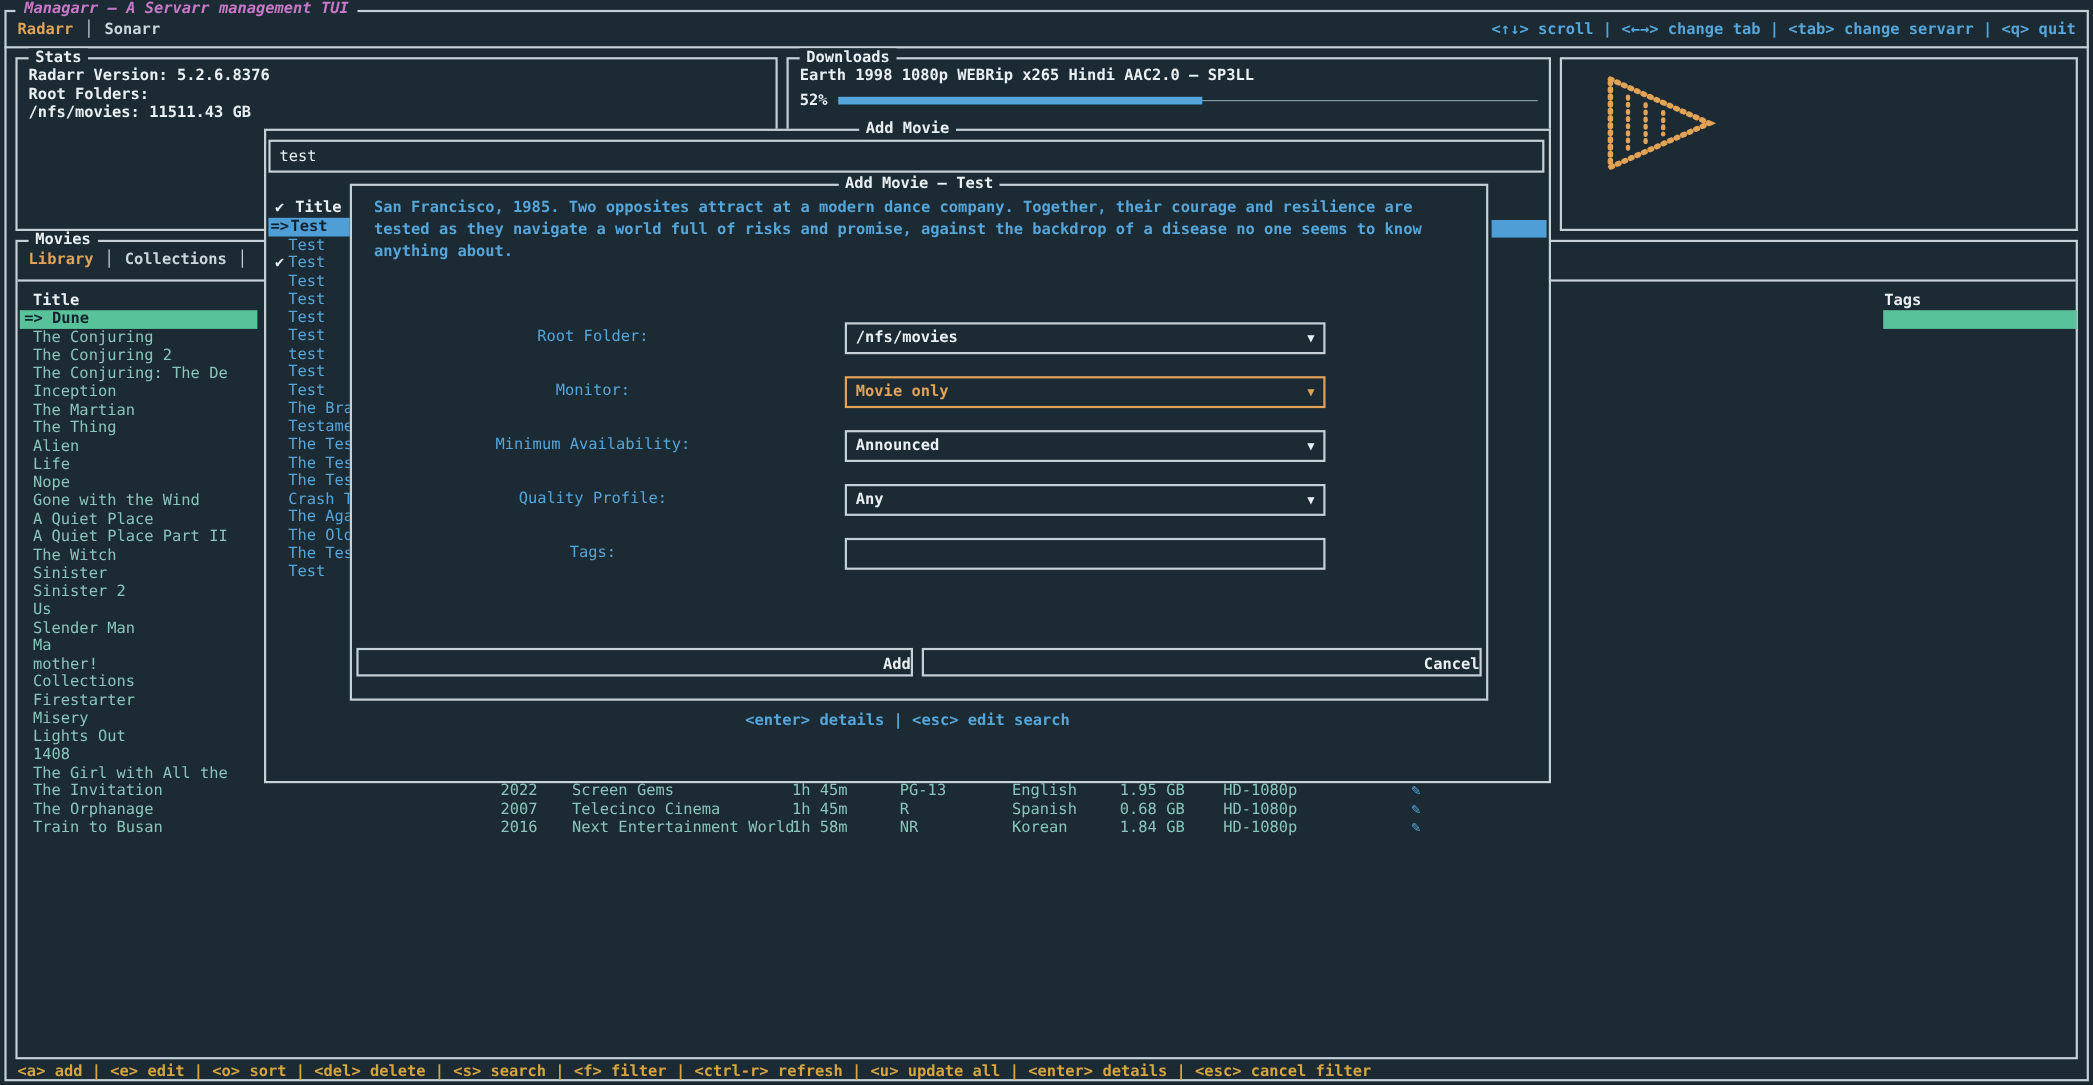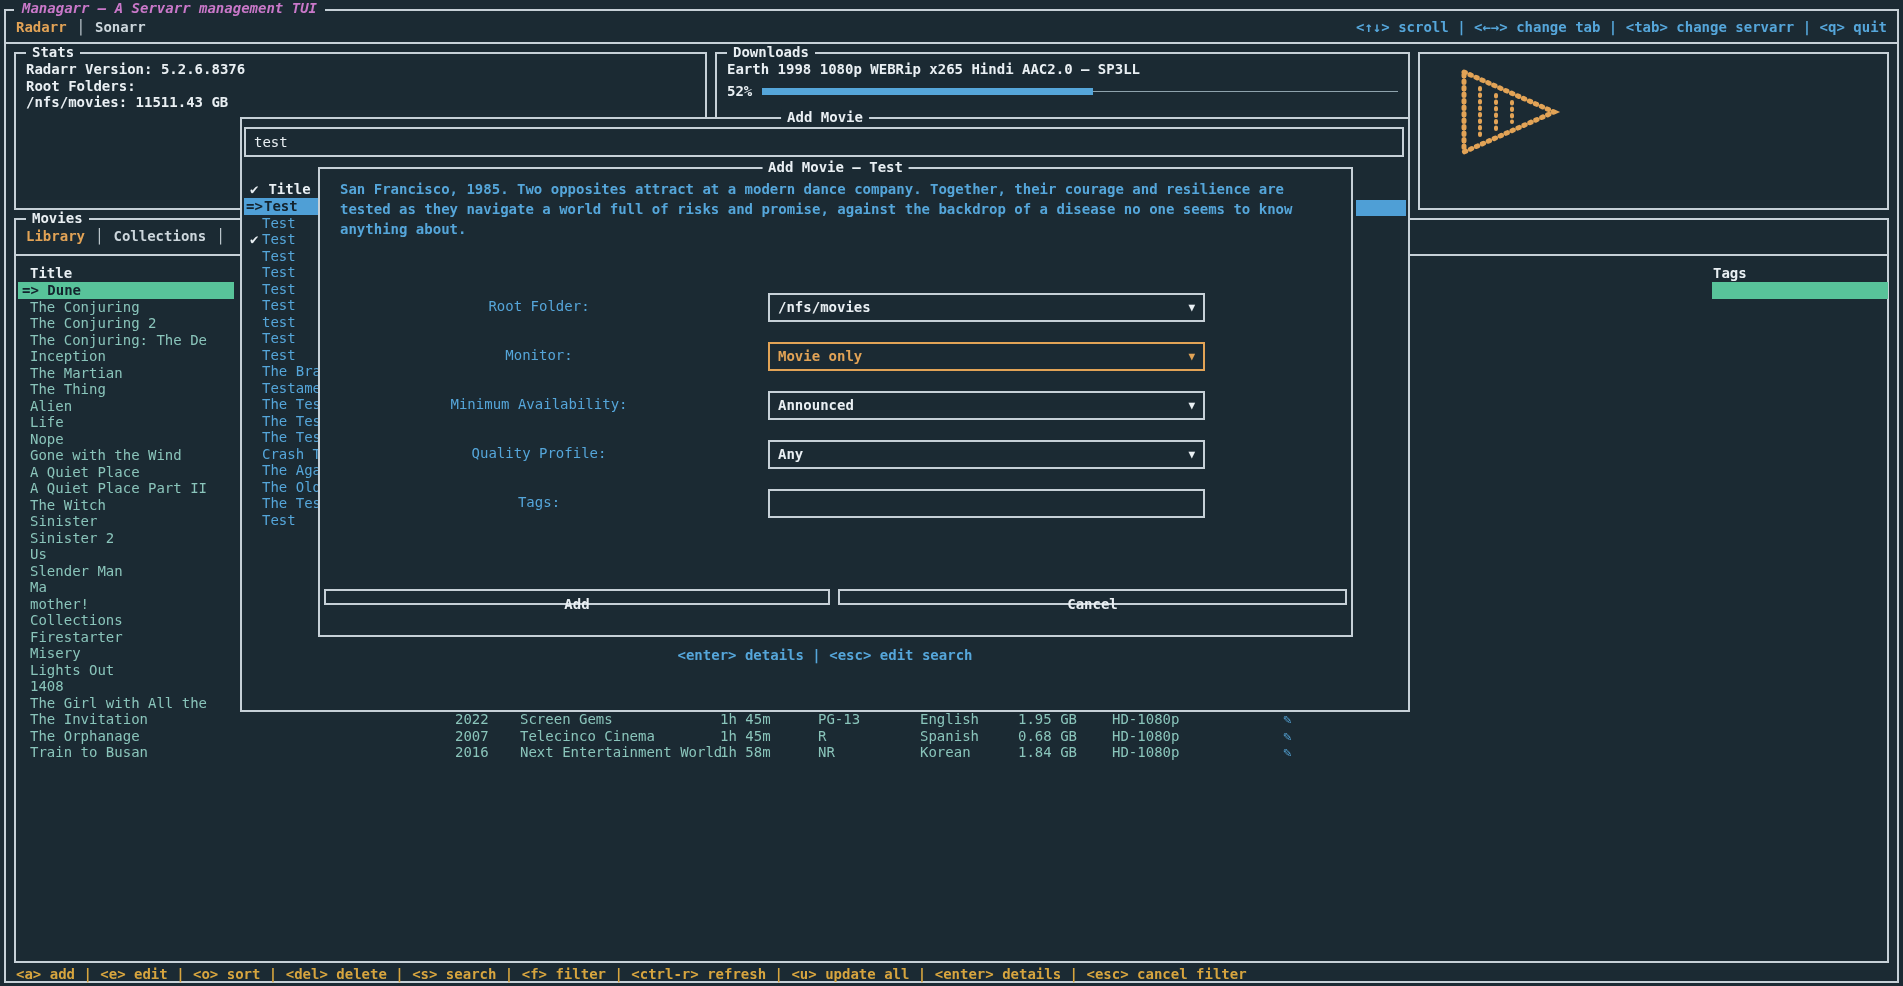--- a/index.html
+++ b/index.html
@@ -102,22 +102,22 @@
              color:var(--blue); font-weight:bold; }
   .form-row{ position:absolute; left:0; right:0; height:29px; }
   .form-label{ position:absolute; left:0; top:5px; width:438px; text-align:center; color:var(--blue); white-space:pre; }
   .form-control{ position:absolute; left:448px; top:0; width:437px; height:29px;
                  border:2px solid var(--border); line-height:25px; }
   .form-control .form-value{ padding-left:8px; font-weight:bold; color:var(--bright); white-space:pre; }
   .form-control.focused{ border-color:var(--orange); }
   .form-control.focused .form-value{ color:var(--orange); }
   .dd-arrow{ position:absolute; right:8px; top:0; font-size:11px; line-height:25px; color:var(--bright); }
   .form-control.focused .dd-arrow{ color:var(--orange); }
-  .tui-btn{ position:absolute; top:420px; height:16px; border:2px solid var(--border);
-            text-align:center; line-height:26px; font-weight:bold; color:var(--bright); }
+  .tui-btn{ position:absolute; top:420px; height:26px; border:2px solid var(--border);
+            text-align:right; line-height:26px; font-weight:bold; color:var(--bright); }
   .btn-0{ left:4px; width:506px; }
   .btn-1{ left:518px; width:509px; }
 
   .footer-help{ position:absolute; left:10px; top:955px; color:var(--gold); font-weight:bold; white-space:pre; }
 </style>
 </head>
 <body>
 
 <div class="screen">
   <div class="app">

